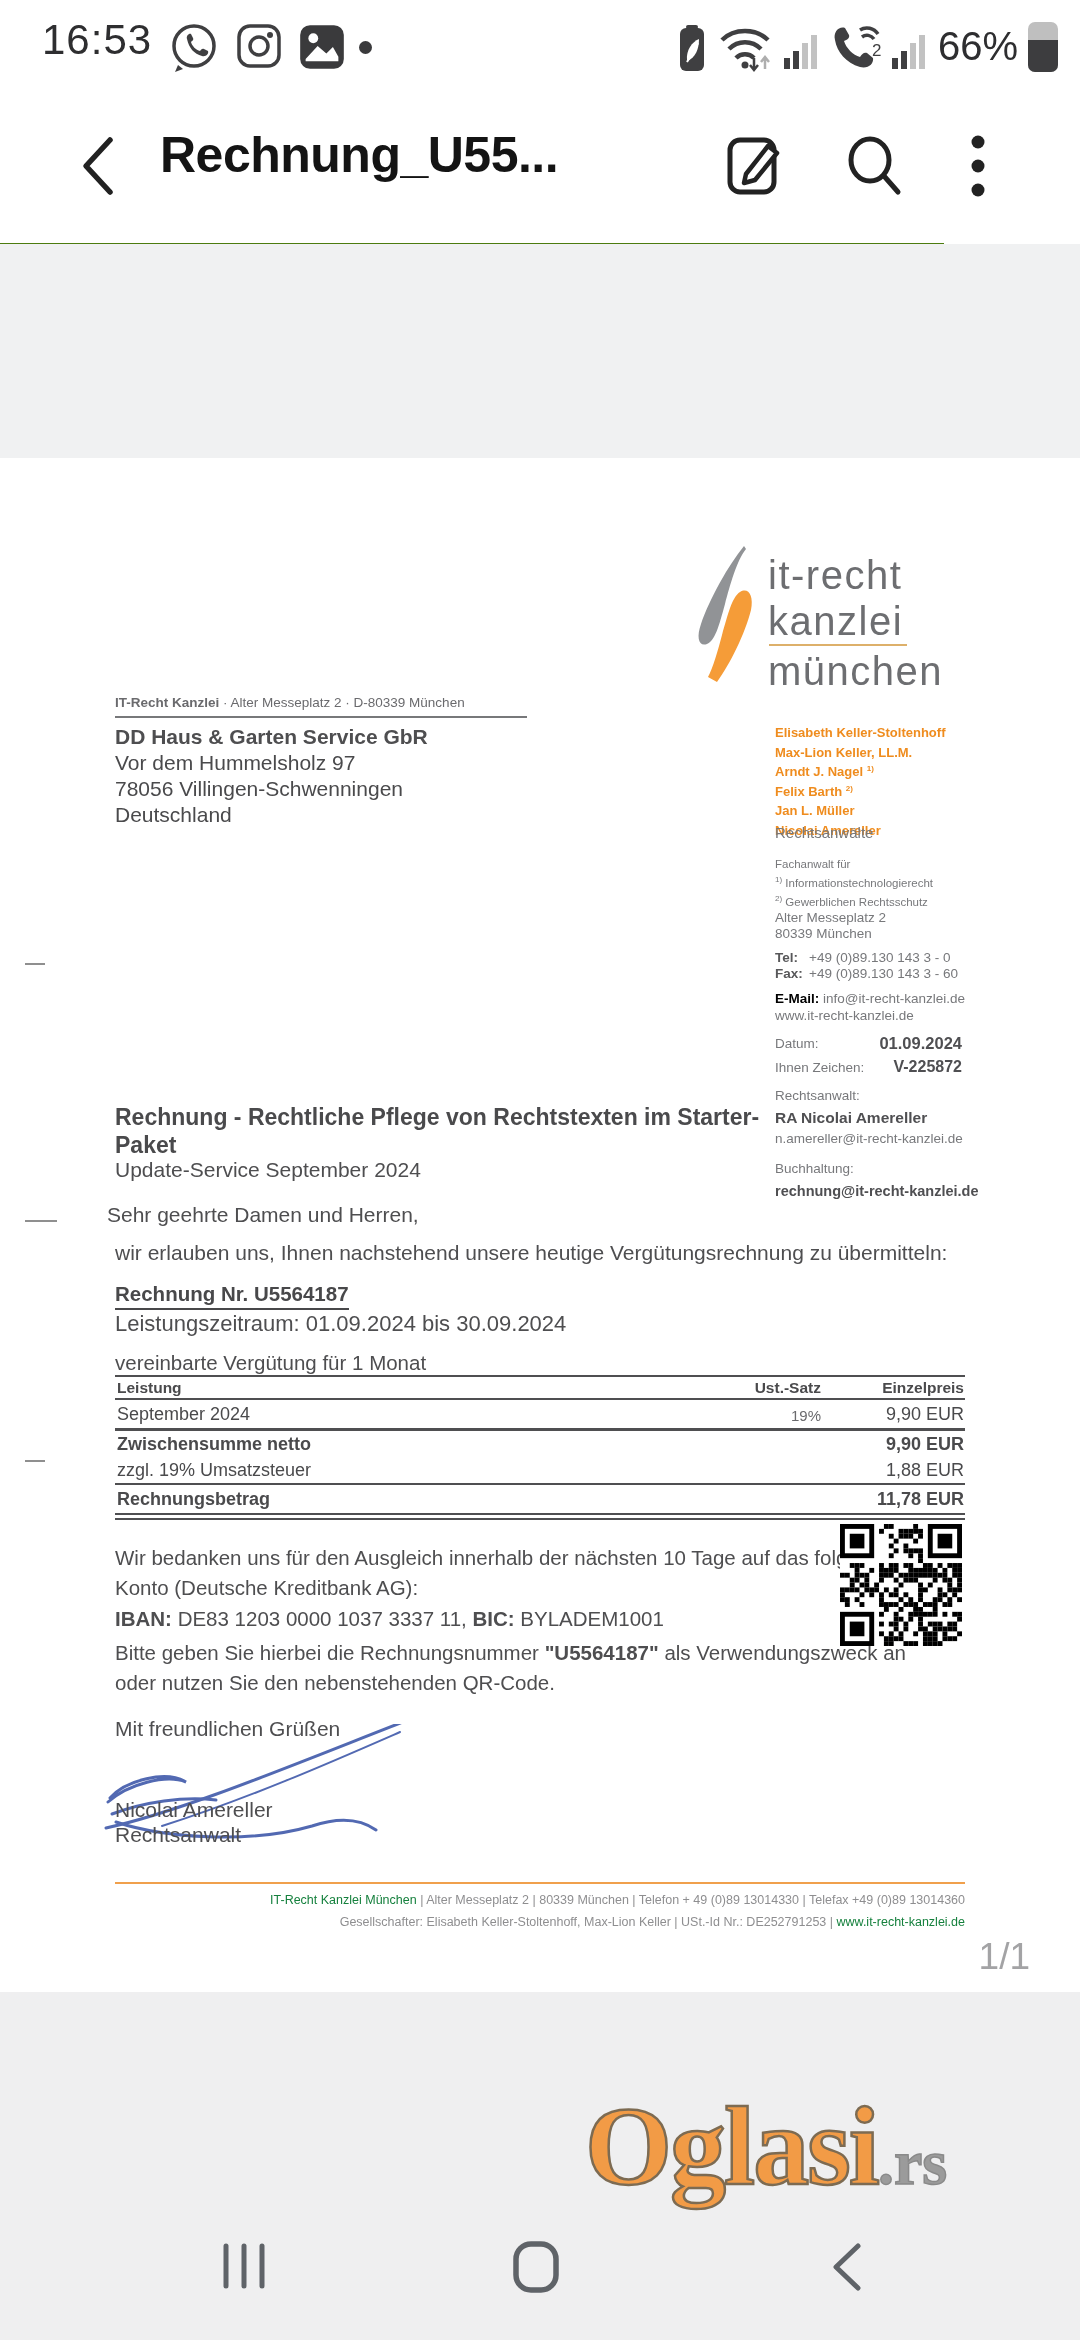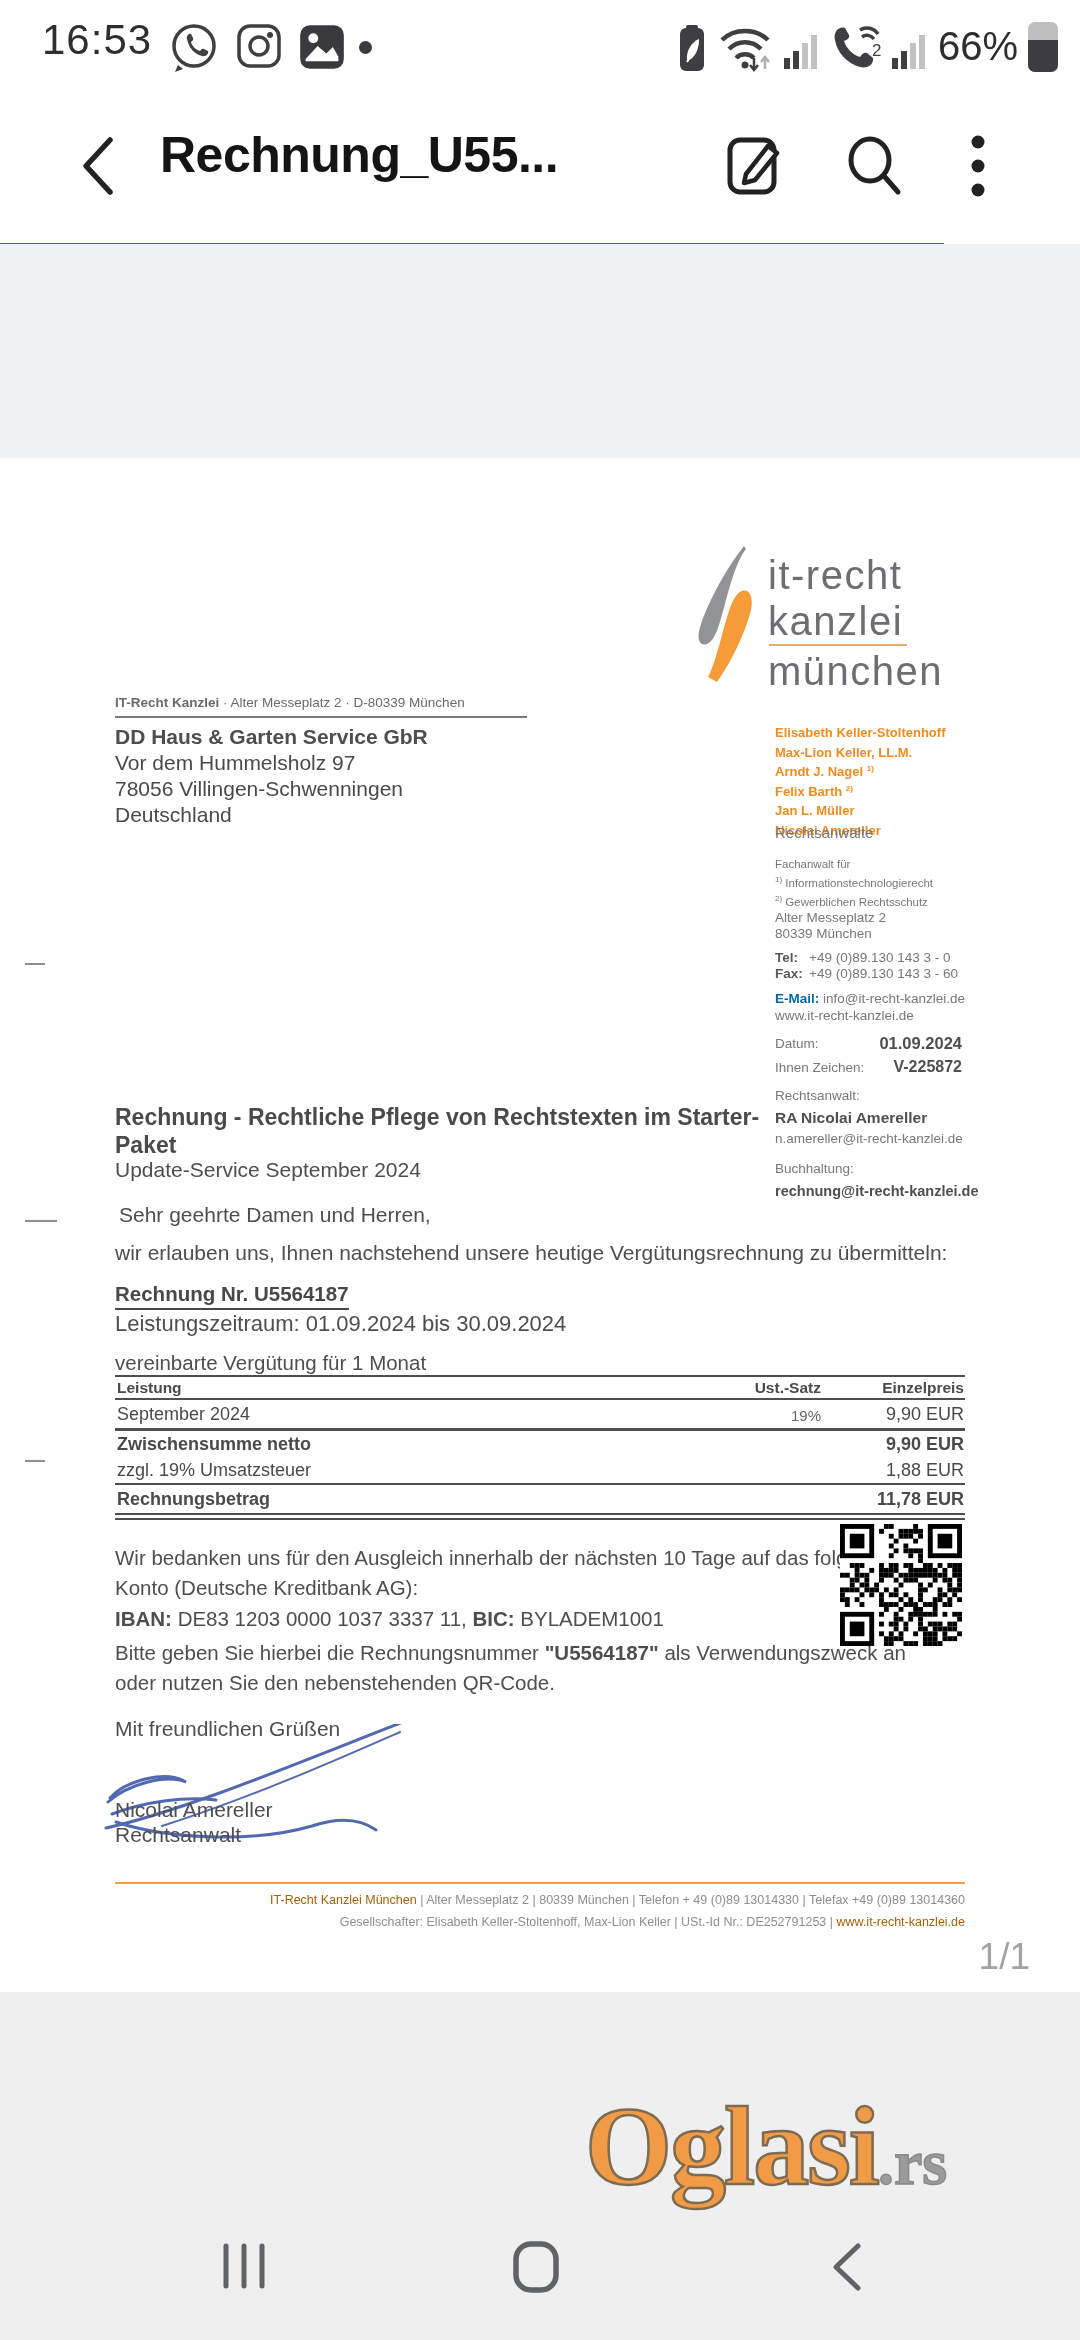--- a/index.html
+++ b/index.html
@@ -34,21 +34,21 @@
   .lawyer sup{font-size:8px}
   .rc{color:#77787b;font-size:13.5px}
   .rc-val{color:#4f4f52}
   .body-txt{font-size:21px;color:#4e4e50}
   .tbl-line{left:115px;width:850px;background:#4f4f51}
   .tbl-txt{font-size:18px;color:#4a4a4c}
   .tbl-hdr{font-size:15.5px;font-weight:700;color:#4a4a4c}
   .col-vat{left:115px;width:706px;text-align:right}
   .col-price{left:115px;width:849px;text-align:right}
   .foot{font-size:12.5px;color:#8e8e90;width:850px;left:115px;text-align:right;line-height:20px}
-  .foot .orange{color:#a16207}
+  .foot .orange{color:#15803d}
   .fold{left:25px;height:2px;background:#8f8f8f}
 
   
   .wm{left:585px;top:2082px;font-family:"Liberation Serif",serif;font-weight:700;white-space:nowrap}
   .wm-main{font-size:112px;color:#f29b46;-webkit-text-stroke:2.5px #7d6b52;letter-spacing:-2px}
   .wm-suf{font-size:64px;color:#9b9b9b;-webkit-text-stroke:1.5px #8a8a8a}
 </style>
 </head>
 <body>
 
@@ -196,41 +196,41 @@
   </div>
   <div class="ab rc" style="left:775px;top:452px;line-height:16px">
     <div>Alter Messeplatz 2</div>
     <div>80339 München</div>
   </div>
   <div class="ab rc" style="left:775px;top:492px;line-height:16px">
     <div><span class="b" style="color:#58585a;display:inline-block;width:34px">Tel:</span><span>+49 (0)89.130 143 3 - 0</span></div>
     <div><span class="b" style="color:#58585a;display:inline-block;width:34px">Fax:</span><span>+49 (0)89.130 143 3 - 60</span></div>
   </div>
   <div class="ab rc" style="left:775px;top:533px;line-height:16.5px">
-    <div><span class="b" style="color:#0369a1">E-Mail:</span> <span>info@it-recht-kanzlei.de</span></div>
+    <div><span class="b" style="color:#000000">E-Mail:</span> <span>info@it-recht-kanzlei.de</span></div>
     <div>www.it-recht-kanzlei.de</div>
   </div>
   <div class="ab" style="left:775px;top:576px;width:187px">
     <span class="rc">Datum:</span>
     <span class="b rc-val" style="float:right;font-size:16.5px">01.09.2024</span>
   </div>
   <div class="ab" style="left:775px;top:600px;width:187px">
     <span class="rc">Ihnen Zeichen:</span>
     <span class="b rc-val" style="float:right;font-size:16px">V-225872</span>
   </div>
   <div class="ab rc" style="left:775px;top:630px">Rechtsanwalt:</div>
   <div class="ab b rc-val" style="left:775px;top:651px;font-size:15.5px">RA Nicolai Amereller</div>
   <div class="ab rc" style="left:775px;top:673px">n.amereller@it-recht-kanzlei.de</div>
   <div class="ab rc" style="left:775px;top:703px">Buchhaltung:</div>
   <div class="ab b rc-val" style="left:775px;top:725px;font-size:14.5px">rechnung@it-recht-kanzlei.de</div>
 
   <div class="ab b" style="left:115px;top:646px;font-size:23px;color:#4a4a4c">Rechnung - Rechtliche Pflege von Rechtstexten im Starter-</div>
   <div class="ab b" style="left:115px;top:674px;font-size:23px;color:#4a4a4c">Paket</div>
   <div class="ab body-txt" style="left:115px;top:700px">Update-Service September 2024</div>
-  <div class="ab body-txt" style="left:119px;top:745px">Sehr geehrte Damen und Herren,</div>
+  <div class="ab body-txt" style="left:107px;top:745px">Sehr geehrte Damen und Herren,</div>
   <div class="ab body-txt" style="left:115px;top:783px">wir erlauben uns, Ihnen nachstehend unsere heutige Vergütungsrechnung zu übermitteln:</div>
   <div class="ab b" style="left:115px;top:824px;font-size:20.5px;color:#48484a;border-bottom:2px solid #48484a;padding-bottom:2px">Rechnung Nr. U5564187</div>
   <div class="ab body-txt" style="left:115px;top:853px;font-size:22px">Leistungszeitraum: 01.09.2024 bis 30.09.2024</div>
   <div class="ab body-txt" style="left:115px;top:893px;font-size:20.5px">vereinbarte Vergütung für 1 Monat</div>
 
   <div class="ab tbl-line" style="top:917px;height:2px"></div>
   <div class="ab tbl-hdr" style="left:117px;top:921px">Leistung</div>
   <div class="ab tbl-hdr col-price" style="top:921px">Einzelpreis</div>
   <div class="ab tbl-hdr col-vat" style="top:921px">Ust.-Satz</div>
   <div class="ab tbl-line" style="top:940px;height:2px"></div>

